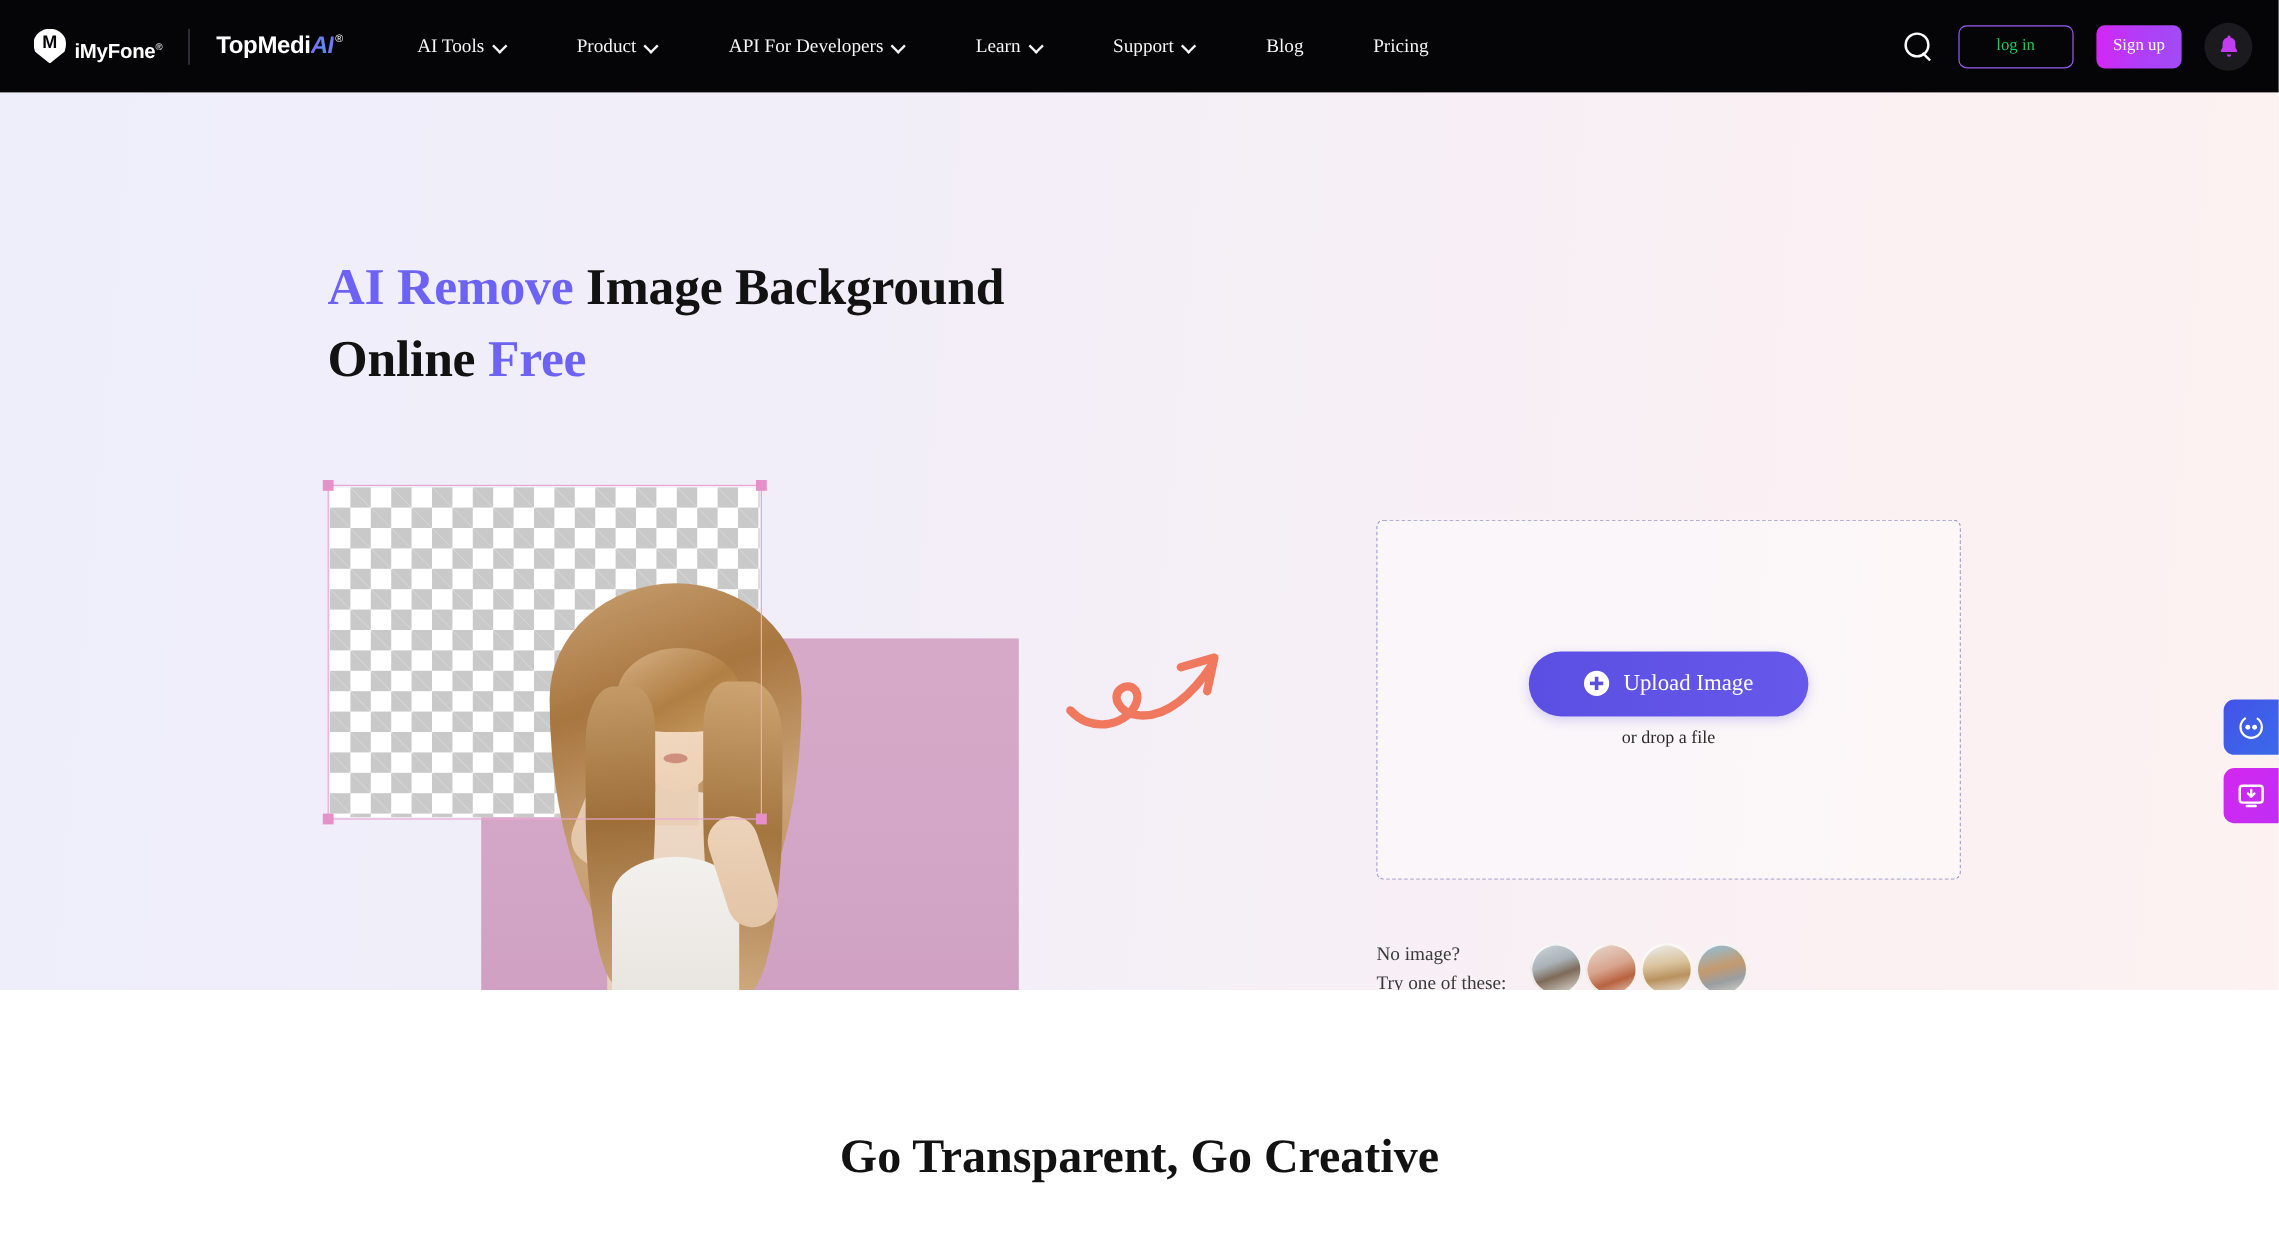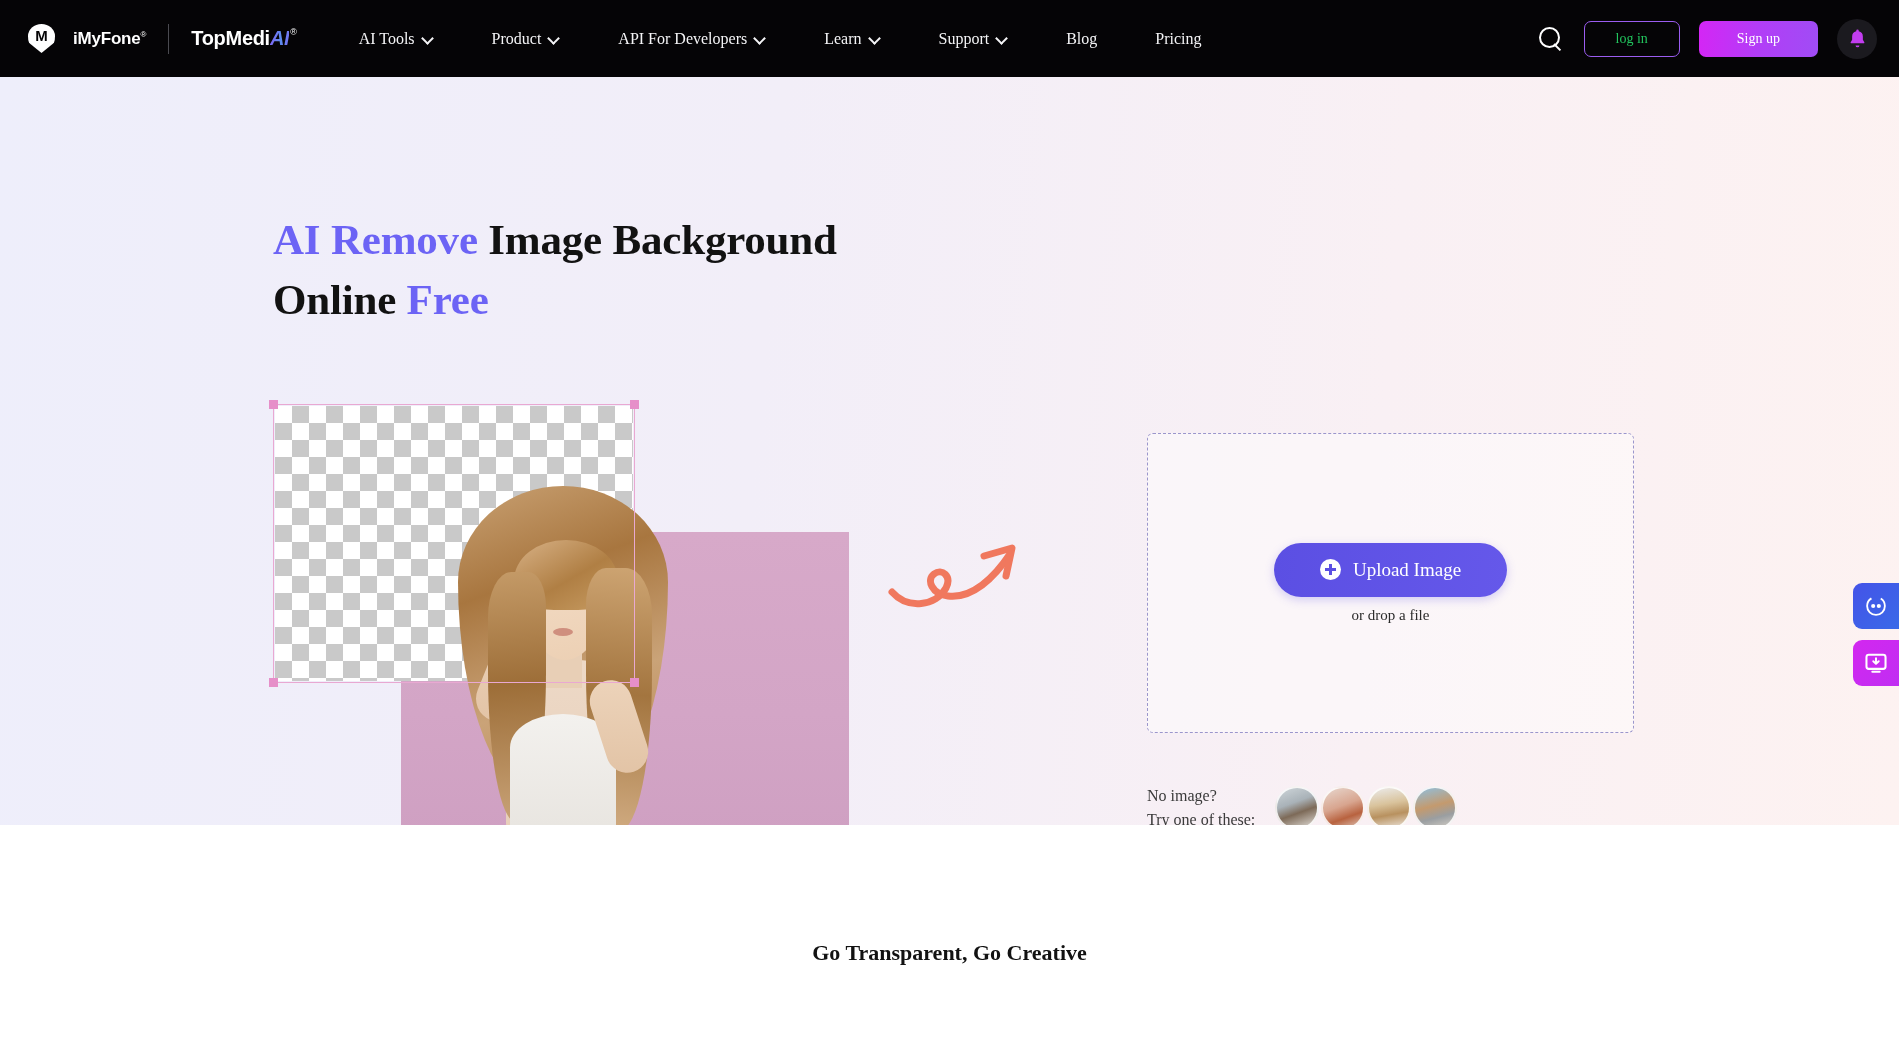--- a/index.html
+++ b/index.html
@@ -12,21 +12,21 @@
 
   
   .navbar {
     position: absolute; top: 0; left: 0;
     width: 1899px; height: 77px;
     background: #050406;
     display: flex; align-items: center;
     z-index: 50;
   }
   .brand-block { display: flex; align-items: center; padding-left: 28px; }
-  .imyfone { display: flex; align-items: center; gap: 18px; }
+  .imyfone { display: flex; align-items: flex-end; gap: 7px; }
   .shield {
     width: 27px; height: 29px; position: relative;
     background: #ffffff;
     border-radius: 50% 50% 50% 50% / 42% 42% 58% 58%;
     clip-path: polygon(0 0, 100% 0, 100% 62%, 50% 100%, 0 62%);
   }
   .shield::after {
     content: "M";
     position: absolute; left: 0; right: 0; top: 3px;
     text-align: center;
@@ -81,21 +81,21 @@
   }
   .btn-login {
     border: 1px solid #9b5cf0; border-radius: 7px;
     color: #22c55e; background: transparent;
     font-size: 14px; padding: 9px 31px; cursor: pointer;
     font-family: "Liberation Serif", serif;
   }
   .btn-signup {
     border: none; border-radius: 7px;
     background: linear-gradient(92deg, #d426f5 0%, #b23df7 50%, #a04cf5 100%);
-    color: #ffffff; font-size: 14px; padding: 10px 38px; cursor: pointer;
+    color: #ffffff; font-size: 14px; padding: 10px 14px; cursor: pointer;
     font-family: "Liberation Serif", serif;
     text-align: right;
   }
   .bell-wrap {
     width: 40px; height: 40px; border-radius: 50%;
     background: #1b1a1f; display: flex; align-items: center; justify-content: center;
     cursor: pointer;
   }
 
   
@@ -262,21 +262,21 @@
   .side-chat { background: linear-gradient(135deg,#4453e8 0%,#3a6ae8 100%); }
   .side-download { background: linear-gradient(135deg,#d327f0 0%,#c02ef2 100%); }
 
   
   .lower {
     position: absolute; top: 825px; left: 0;
     width: 1899px; height: 215px; background: #ffffff;
   }
   .lower-title {
     position: absolute; top: 115px; width: 1899px; text-align: center;
-    font-size: 22px; font-weight: 700; color: #121212;
+    font-size: 40px; font-weight: 700; color: #121212;
   }
 </style>
 </head>
 <body>
 
 <div class="navbar">
 
   <div class="brand-block">
     <div class="imyfone">
       <div class="shield"></div>

